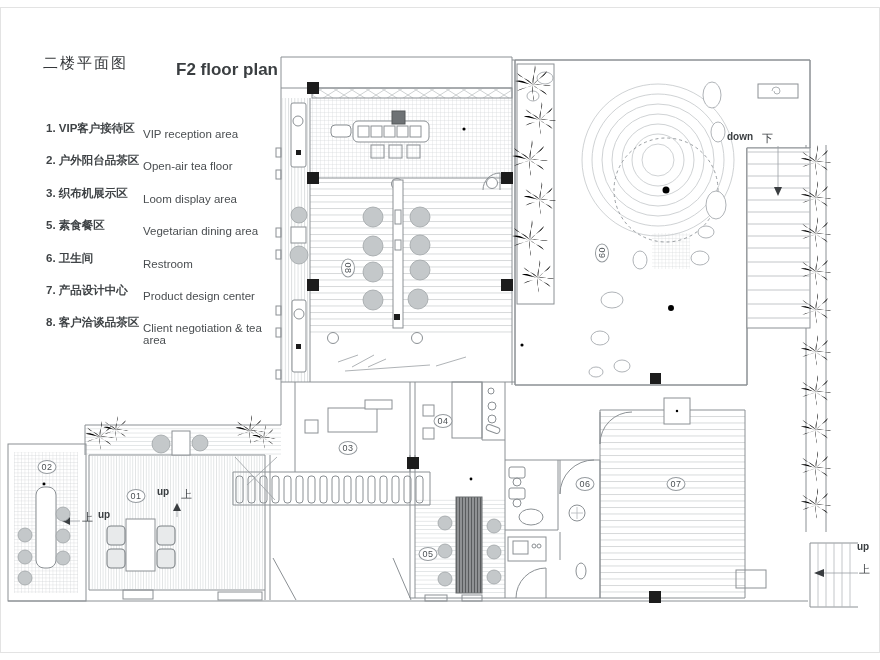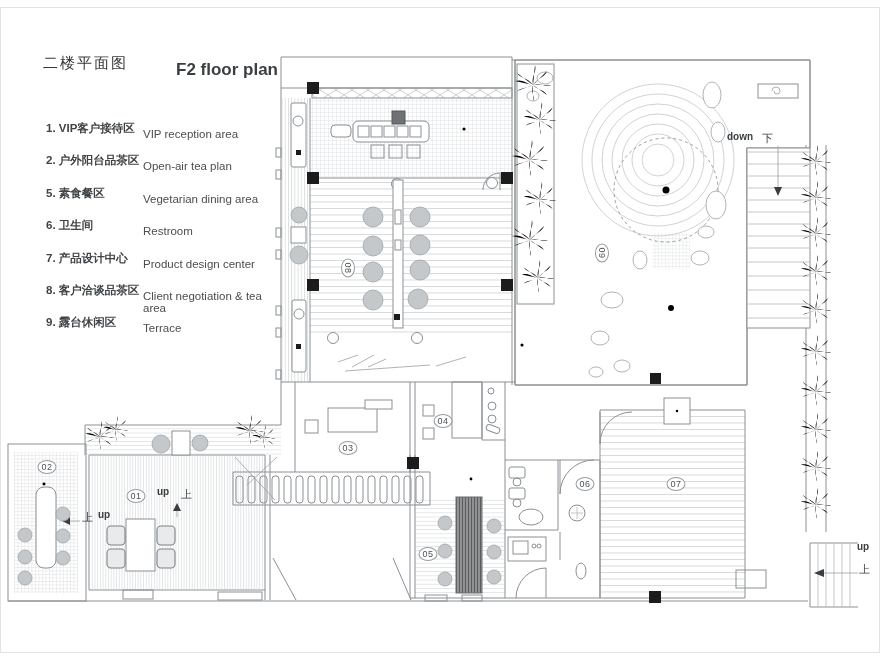--- a/index.html
+++ b/index.html
@@ -382,26 +382,26 @@
     <circle cx="63" cy="536" r="7" class="gray"></circle>
       <circle cx="63" cy="558" r="7" class="gray"></circle>
   </g>
 </svg>
 
 <div class="title-zh">二楼平面图</div>
 <div class="title-en">F2 floor plan</div>
 
 <div class="legend">
   <div class="lg-row"><span class="lg-zh"><span>1.</span> <span>VIP客户接待区</span></span><span class="lg-en">VIP reception area</span></div>
-  <div class="lg-row"><span class="lg-zh"><span>2.</span> <span>户外阳台品茶区</span></span><span class="lg-en">Open-air tea plan</span></div>
+  <div class="lg-row"><span class="lg-zh"><span>2.</span> <span>户外阳台品茶区</span></span><span class="lg-en">Open-air tea floor</span></div>
+  <div class="lg-row"><span class="lg-zh"><span>3.</span> <span>织布机展示区</span></span><span class="lg-en">Loom display area</span></div>
   <div class="lg-row"><span class="lg-zh"><span>5.</span> <span>素食餐区</span></span><span class="lg-en">Vegetarian dining area</span></div>
   <div class="lg-row"><span class="lg-zh"><span>6.</span> <span>卫生间</span></span><span class="lg-en">Restroom</span></div>
   <div class="lg-row"><span class="lg-zh"><span>7.</span> <span>产品设计中心</span></span><span class="lg-en">Product design center</span></div>
   <div class="lg-row"><span class="lg-zh"><span>8.</span> <span>客户洽谈品茶区</span></span><span class="lg-en">Client negotiation &amp; tea area</span></div>
-  <div class="lg-row"><span class="lg-zh"><span>9.</span> <span>露台休闲区</span></span><span class="lg-en">Terrace</span></div>
 </div>
 
 <span class="chip" style="left:136px;top:496px">01</span>
 <span class="chip" style="left:47px;top:467px">02</span>
 <span class="chip" style="left:348px;top:448px">03</span>
 <span class="chip" style="left:443px;top:421px">04</span>
 <span class="chip" style="left:428px;top:554px">05</span>
 <span class="chip" style="left:585px;top:484px">06</span>
 <span class="chip" style="left:676px;top:484px">07</span>
 <span class="chip rot" style="left:348px;top:268px">08</span>

